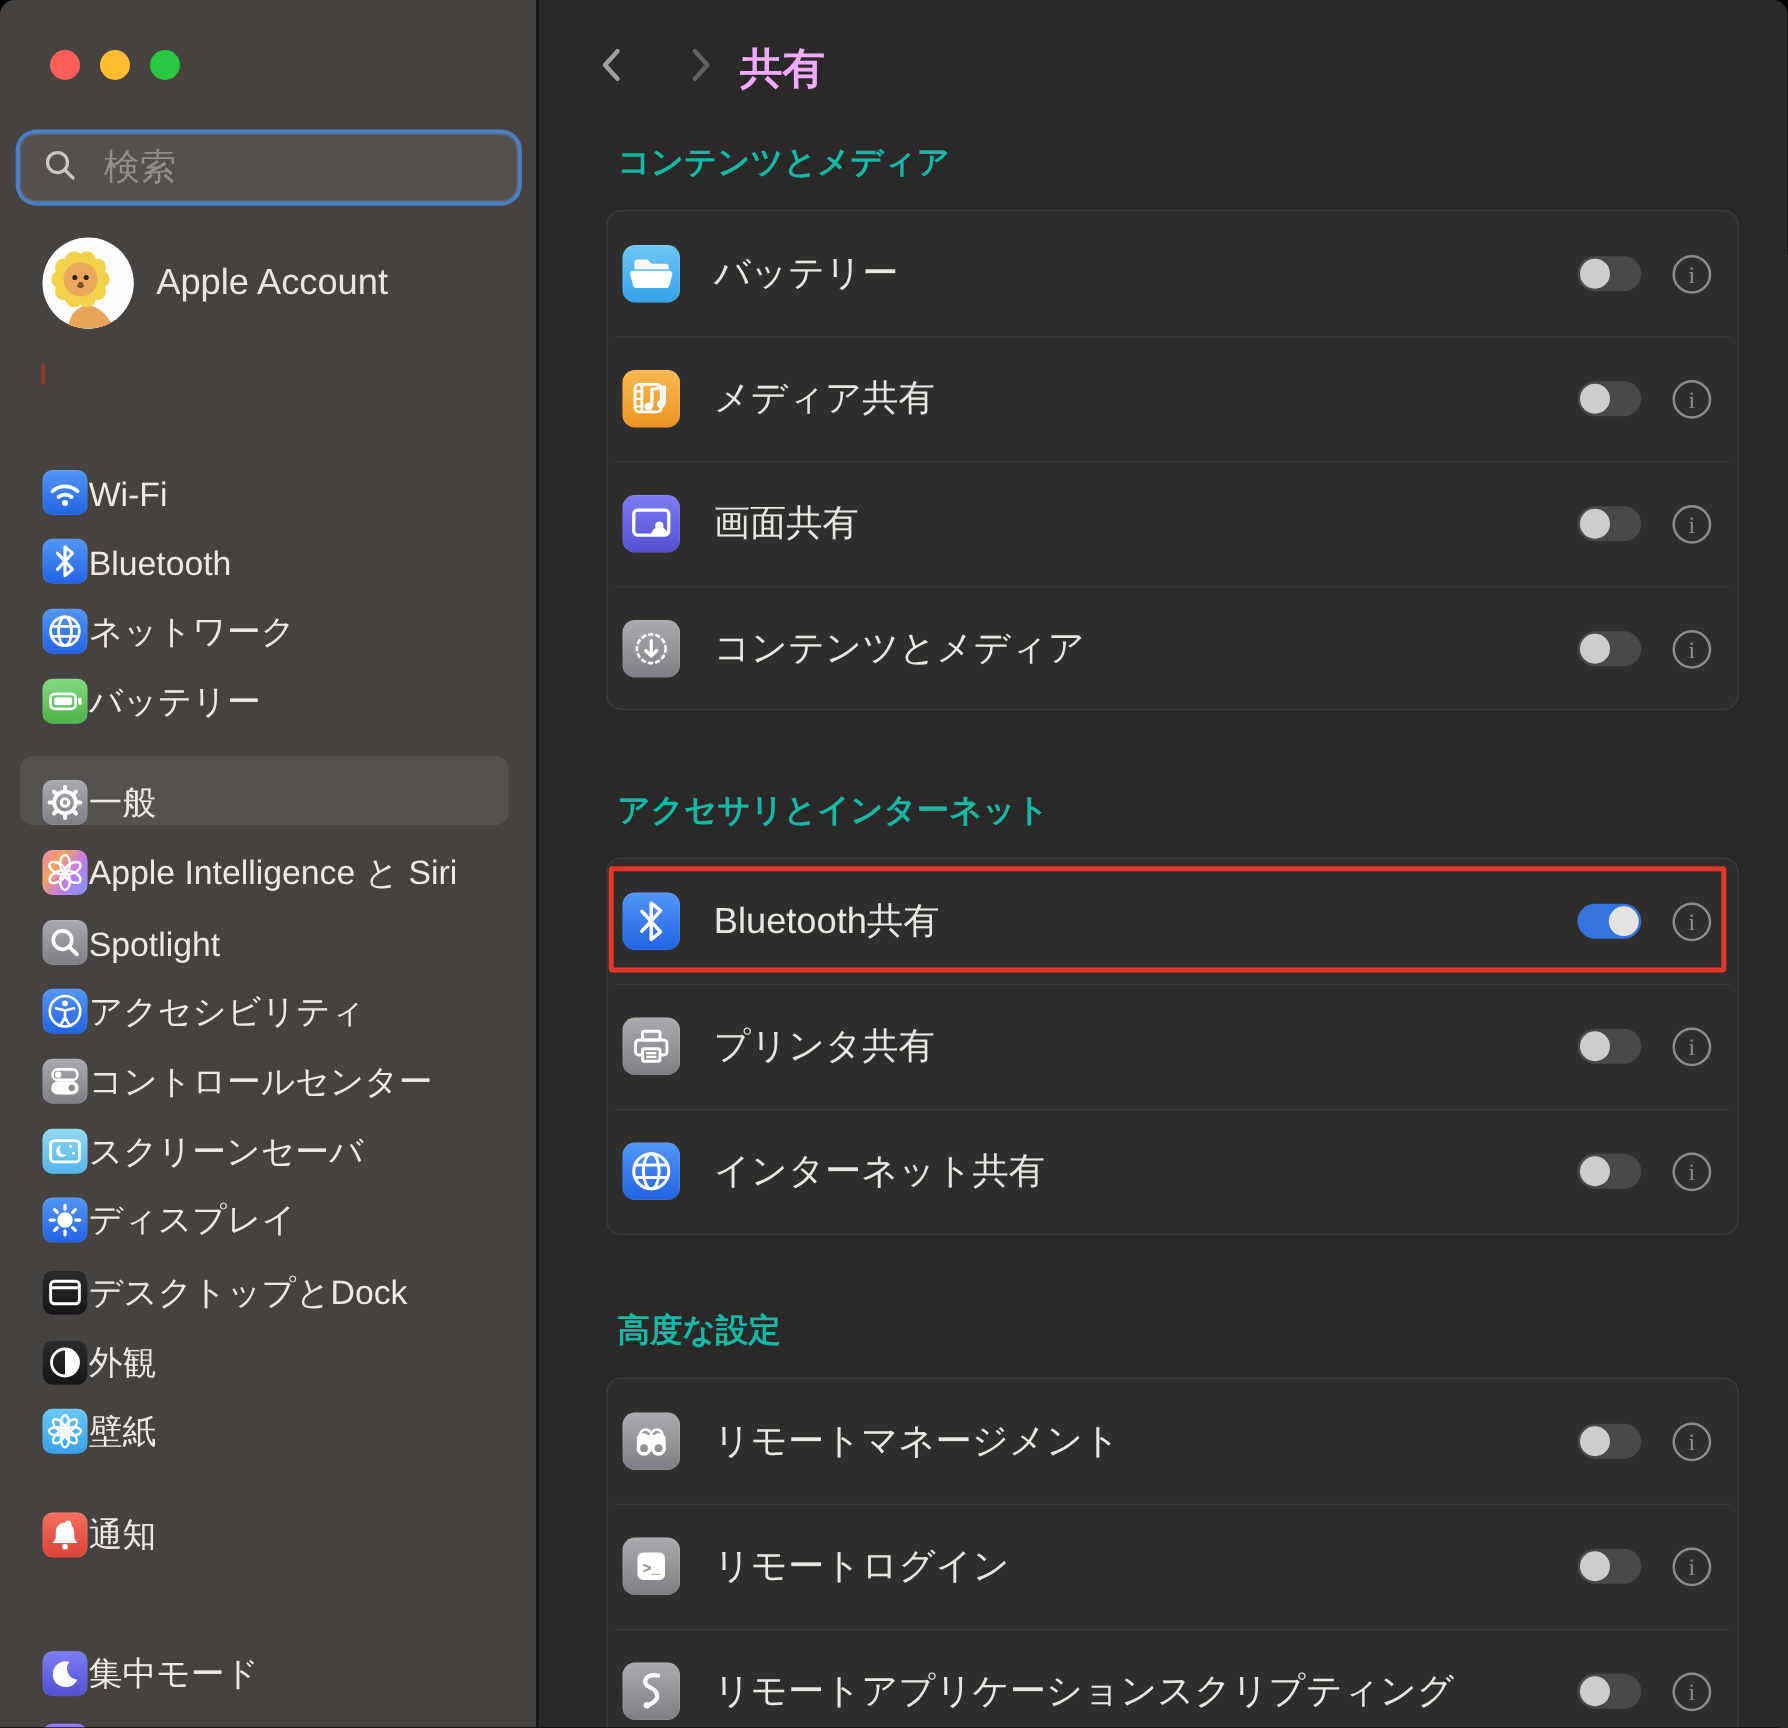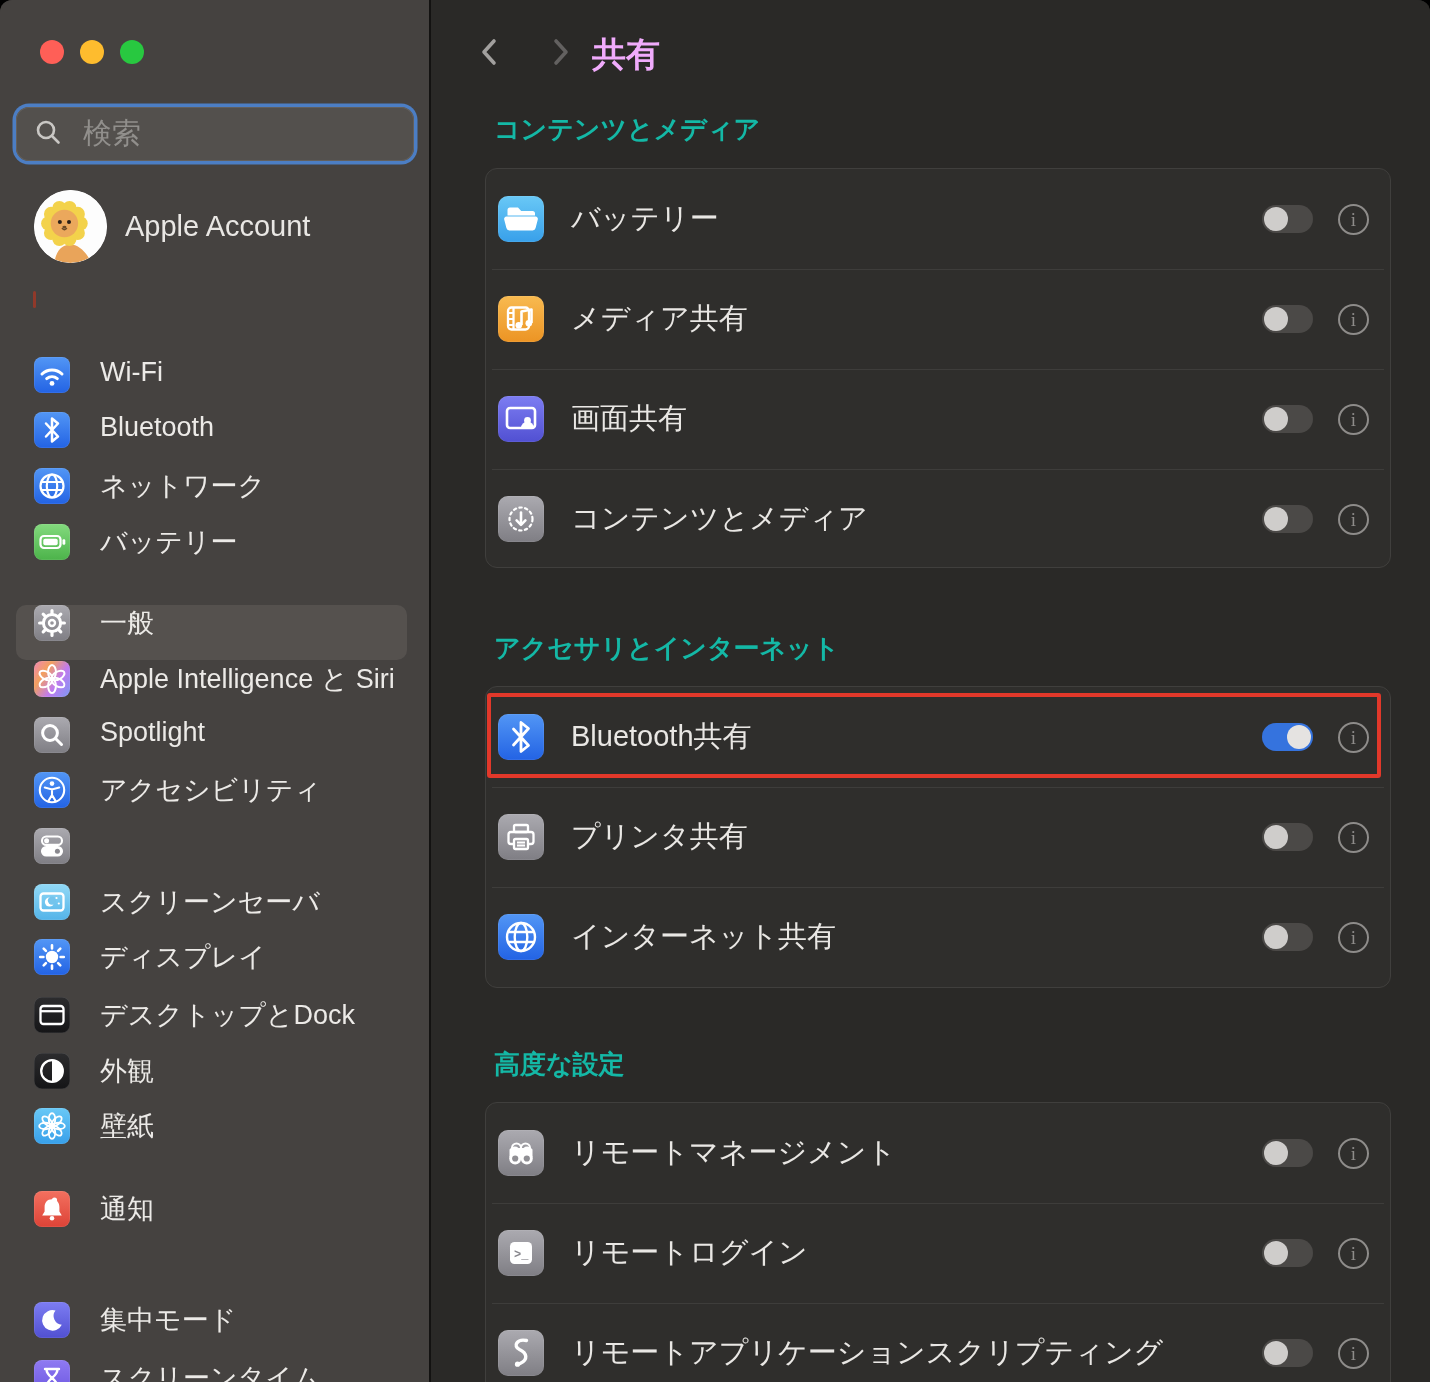--- a/index.html
+++ b/index.html
@@ -15,21 +15,21 @@
 
   .search{position:absolute;left:16px;top:107px;width:398px;height:54px;background:#53504d;border-radius:13px;
     box-shadow:0 0 0 3.5px #4c7ec4, inset 0 0 0 1px #63605d;display:flex;align-items:center;padding-left:17px;gap:20px}
   .search .ph{color:#918f8c;font-size:29px}
 
   .account{position:absolute;left:34px;top:190px;display:flex;align-items:center;gap:18px}
   .avatar{width:73px;height:73px;border-radius:50%;overflow:hidden;background:#fff;flex:0 0 auto}
   .account .aname{color:#e9e7e4;font-size:29px}
   .red-sliver{position:absolute;left:33px;top:291px;width:3px;height:17px;border-radius:2px;background:rgba(170,55,35,.75)}
 
-  .srow{position:absolute;left:16px;right:22px;height:55px;display:flex;align-items:flex-start;gap:30px;padding-left:18px;border-radius:10px}
+  .srow{position:absolute;left:16px;right:22px;height:55px;display:flex;align-items:flex-end;gap:1px;padding-left:18px;border-radius:10px}
   .srow.selected{background:#55514e}
   .slabel{color:#eceae7;font-size:27px;white-space:nowrap}
   .tile{width:36px;height:36px;border-radius:8px;flex:0 0 auto;display:flex;align-items:center;justify-content:center;
     box-shadow:inset 0 0 0 .5px rgba(255,255,255,.15)}
   .tile svg{display:block}
   .t-blue{background:linear-gradient(#5296f5,#2363e4)}
   .t-green{background:linear-gradient(#83da7e,#4cb34a)}
   .t-gray{background:linear-gradient(#abaab0,#7f7e84)}
   .t-rainbow{background:linear-gradient(125deg,#ef86b5 0%,#f2a05e 30%,#c07bee 62%,#7b98f4 100%)}
   .t-cyan{background:linear-gradient(#92d9f6,#54b4e9)}
@@ -203,20 +203,21 @@
     </div>
     <div class="srow" style="top:828px">
       <span class="tile t-gray">
         <svg width="36" height="36" viewBox="0 0 36 36" fill="none" stroke="#fff" stroke-width="2.1">
           <rect x="8" y="8.5" width="20" height="8.4" rx="4.2"></rect>
           <circle cx="12.6" cy="12.7" r="2.5" fill="#fff" stroke="none"></circle>
           <rect x="8" y="19.1" width="20" height="8.4" rx="4.2" fill="#fff"></rect>
           <circle cx="23.4" cy="23.3" r="2.5" fill="#8a898f" stroke="none"></circle>
         </svg>
         </span>
+      <span class="slabel">コントロールセンター</span>
     </div>
     <div class="srow" style="top:884px">
       <span class="tile t-cyan">
         <svg width="36" height="36" viewBox="0 0 36 36" fill="none">
           <rect x="6.5" y="9.5" width="23" height="17" rx="3" stroke="#fff" stroke-width="2.3"></rect>
           <circle cx="15.5" cy="18" r="4.6" fill="#fff"></circle>
           <circle cx="18" cy="16.6" r="4.2" fill="#74c4ec"></circle>
           <circle cx="22.5" cy="14" r="1.1" fill="#fff"></circle>
             <circle cx="24.8" cy="19.5" r="1.1" fill="#fff"></circle>
         </svg>

